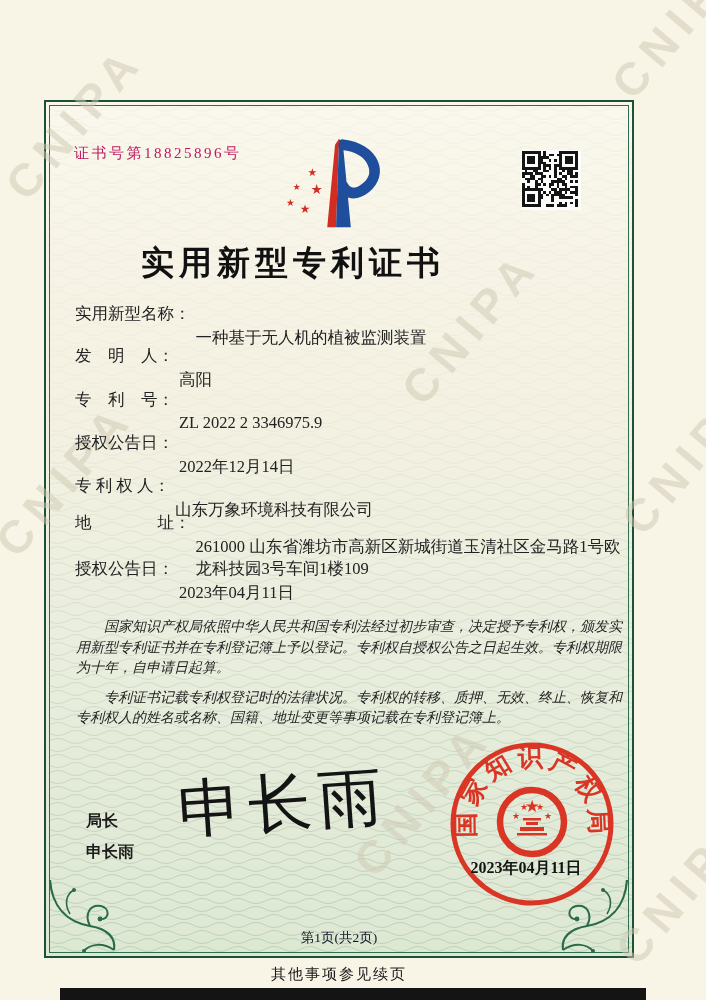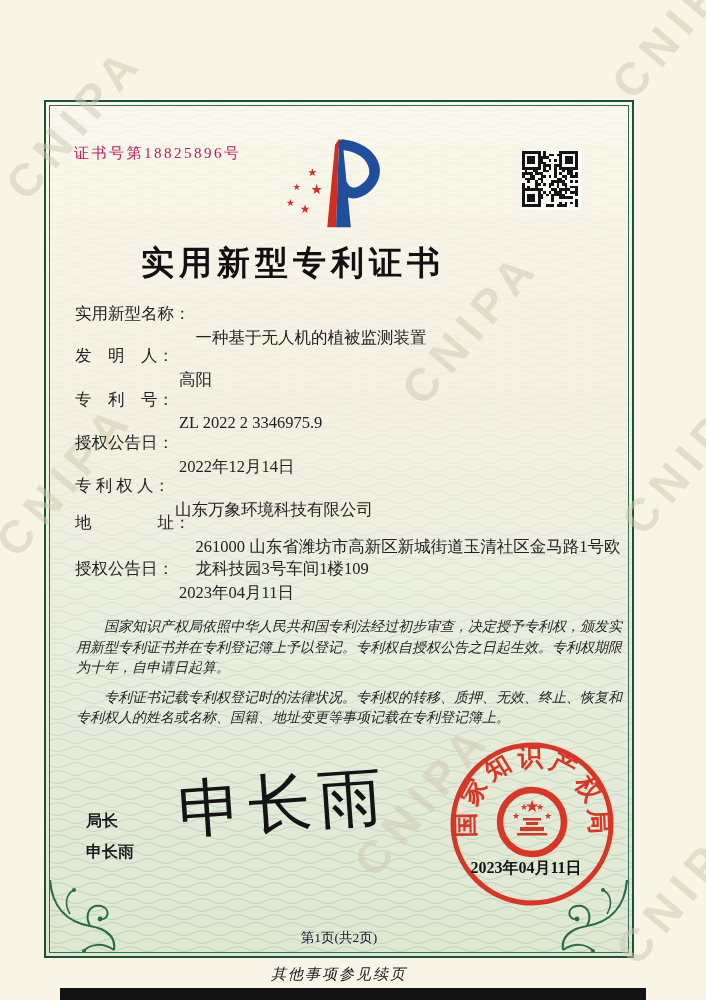--- a/index.html
+++ b/index.html
@@ -37,21 +37,21 @@
                 font-family:"Liberation Sans",sans-serif;color:#1c1c1c;}
   .signer-name{position:absolute;left:86px;top:842px;font-size:16px;font-weight:600;
                font-family:"Liberation Sans",sans-serif;color:#1c1c1c;}
   .signature{position:absolute;left:178px;top:760px;font-size:64px;letter-spacing:6px;color:#141414;
              transform:rotate(-4deg);white-space:nowrap;}
   .seal{position:absolute;left:440px;top:734px;opacity:.94;}
   .seal-date{position:absolute;left:458px;top:858px;width:136px;text-align:center;
              font-size:16px;font-weight:bold;color:#131313;z-index:4;}
   .page-num{position:absolute;left:44px;top:929px;width:590px;text-align:center;font-size:13.5px;color:#0f172a;}
   .cont-note{position:absolute;left:44px;top:965px;width:590px;text-align:center;font-size:15px;
-             font-style:italic;letter-spacing:2px;color:#191919;}
+             letter-spacing:2px;color:#191919;}
   .bottom-bar{position:absolute;left:60px;top:988px;width:586px;height:12px;background:#141414;}
 </style>
 </head>
 <body>
 
 <div class="page">
 
   <div class="frame">
     <svg class="waves" id="waves" width="583" height="851">
         <path d="M0 4 q9 5 18 0 q9 -5 18 0 q9 5 18 0 q9 -5 18 0 q9 5 18 0 q9 -5 18 0 q9 5 18 0 q9 -5 18 0 q9 5 18 0 q9 -5 18 0 q9 5 18 0 q9 -5 18 0 q9 5 18 0 q9 -5 18 0 q9 5 18 0 q9 -5 18 0 q9 5 18 0 q9 -5 18 0 q9 5 18 0 q9 -5 18 0 q9 5 18 0 q9 -5 18 0 q9 5 18 0 q9 -5 18 0 q9 5 18 0 q9 -5 18 0 q9 5 18 0 q9 -5 18 0 q9 5 18 0 q9 -5 18 0 q9 5 18 0 q9 -5 18 0 q9 5 18 0 q9 -5 18 0" fill="none" stroke="#7da287" stroke-width="0.8" stroke-opacity="0.10"></path>

